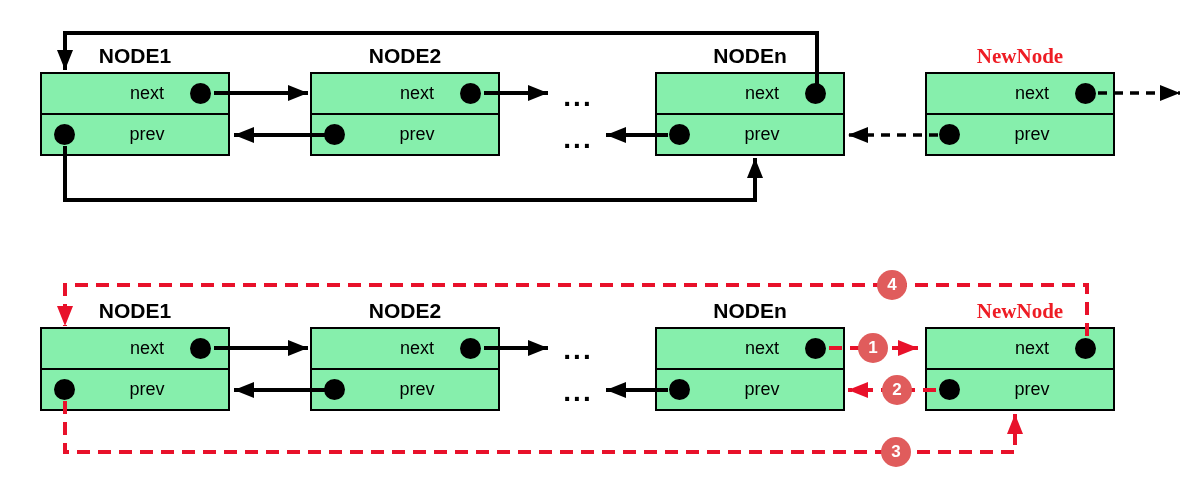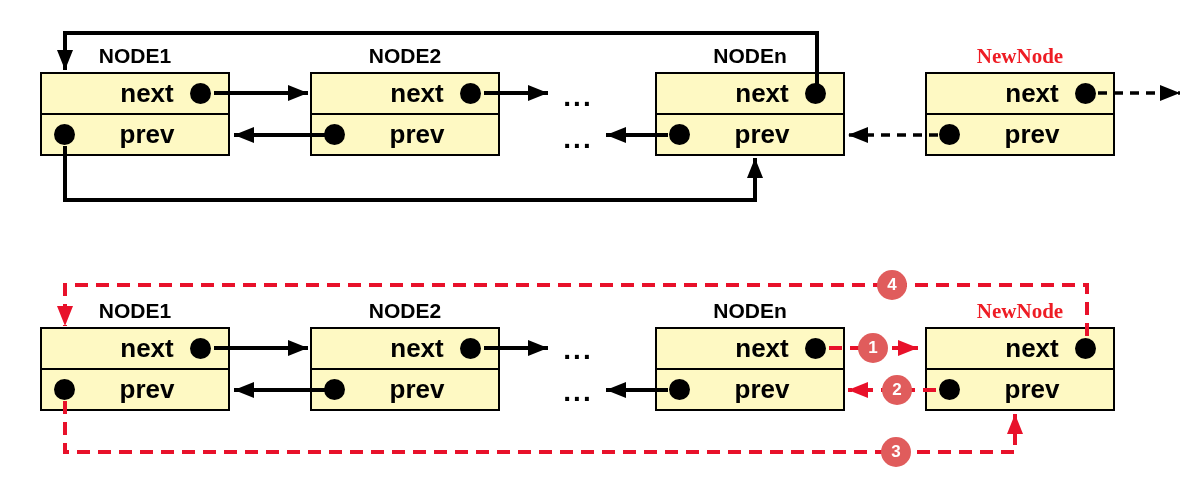--- a/index.html
+++ b/index.html
@@ -7,27 +7,27 @@
     --badge-fill:#e05c5c;
     --newnode-red:#ee1c24;
     --line-black:#000000;
     --bg:#ffffff;
   }
   html,body{margin:0;padding:0;background:var(--bg);}
   body{width:1194px;height:486px;position:relative;overflow:hidden;
        font-family:"Liberation Sans","DejaVu Sans",sans-serif;}
   .canvas{position:absolute;inset:0;}
   .node{position:absolute;width:190px;height:84px;border:2px solid var(--line-black);
-        background:#fef9c3;box-sizing:border-box;z-index:1;}
+        background:#86efac;box-sizing:border-box;z-index:1;}
   .node-label{position:absolute;left:-10px;right:-10px;top:-30px;text-align:center;
         font-size:21px;font-weight:700;color:#000;}
   .node-label.red{color:var(--newnode-red);font-family:Liberation Serif, serif;}
   .row{position:relative;height:39px;display:flex;align-items:center;justify-content:center;}
   .row.next{border-bottom:2px solid var(--line-black);}
-  .rowtext{font-size:26px;font-weight:700;color:#000;transform:translateX(12px);}
+  .rowtext{font-size:18px;font-weight:400;color:#000;transform:translateX(12px);}
   .dot{position:absolute;width:21px;height:21px;border-radius:50%;background:#000;top:9px;}
   .dot.d-next{left:148px;}
   .dot.d-prev{left:12px;}
   .ellipsis{position:absolute;width:56px;text-align:center;font-size:28px;font-weight:700;
         letter-spacing:2px;color:#000;z-index:2;}
   .badge{position:absolute;width:30px;height:30px;border-radius:50%;background:var(--badge-fill);
         color:#fff;font-size:17px;font-weight:700;display:flex;align-items:center;
         justify-content:center;z-index:5;}
   svg.wires{position:absolute;inset:0;z-index:4;pointer-events:none;}
   .wb{stroke:var(--line-black);stroke-width:4;fill:none;}

